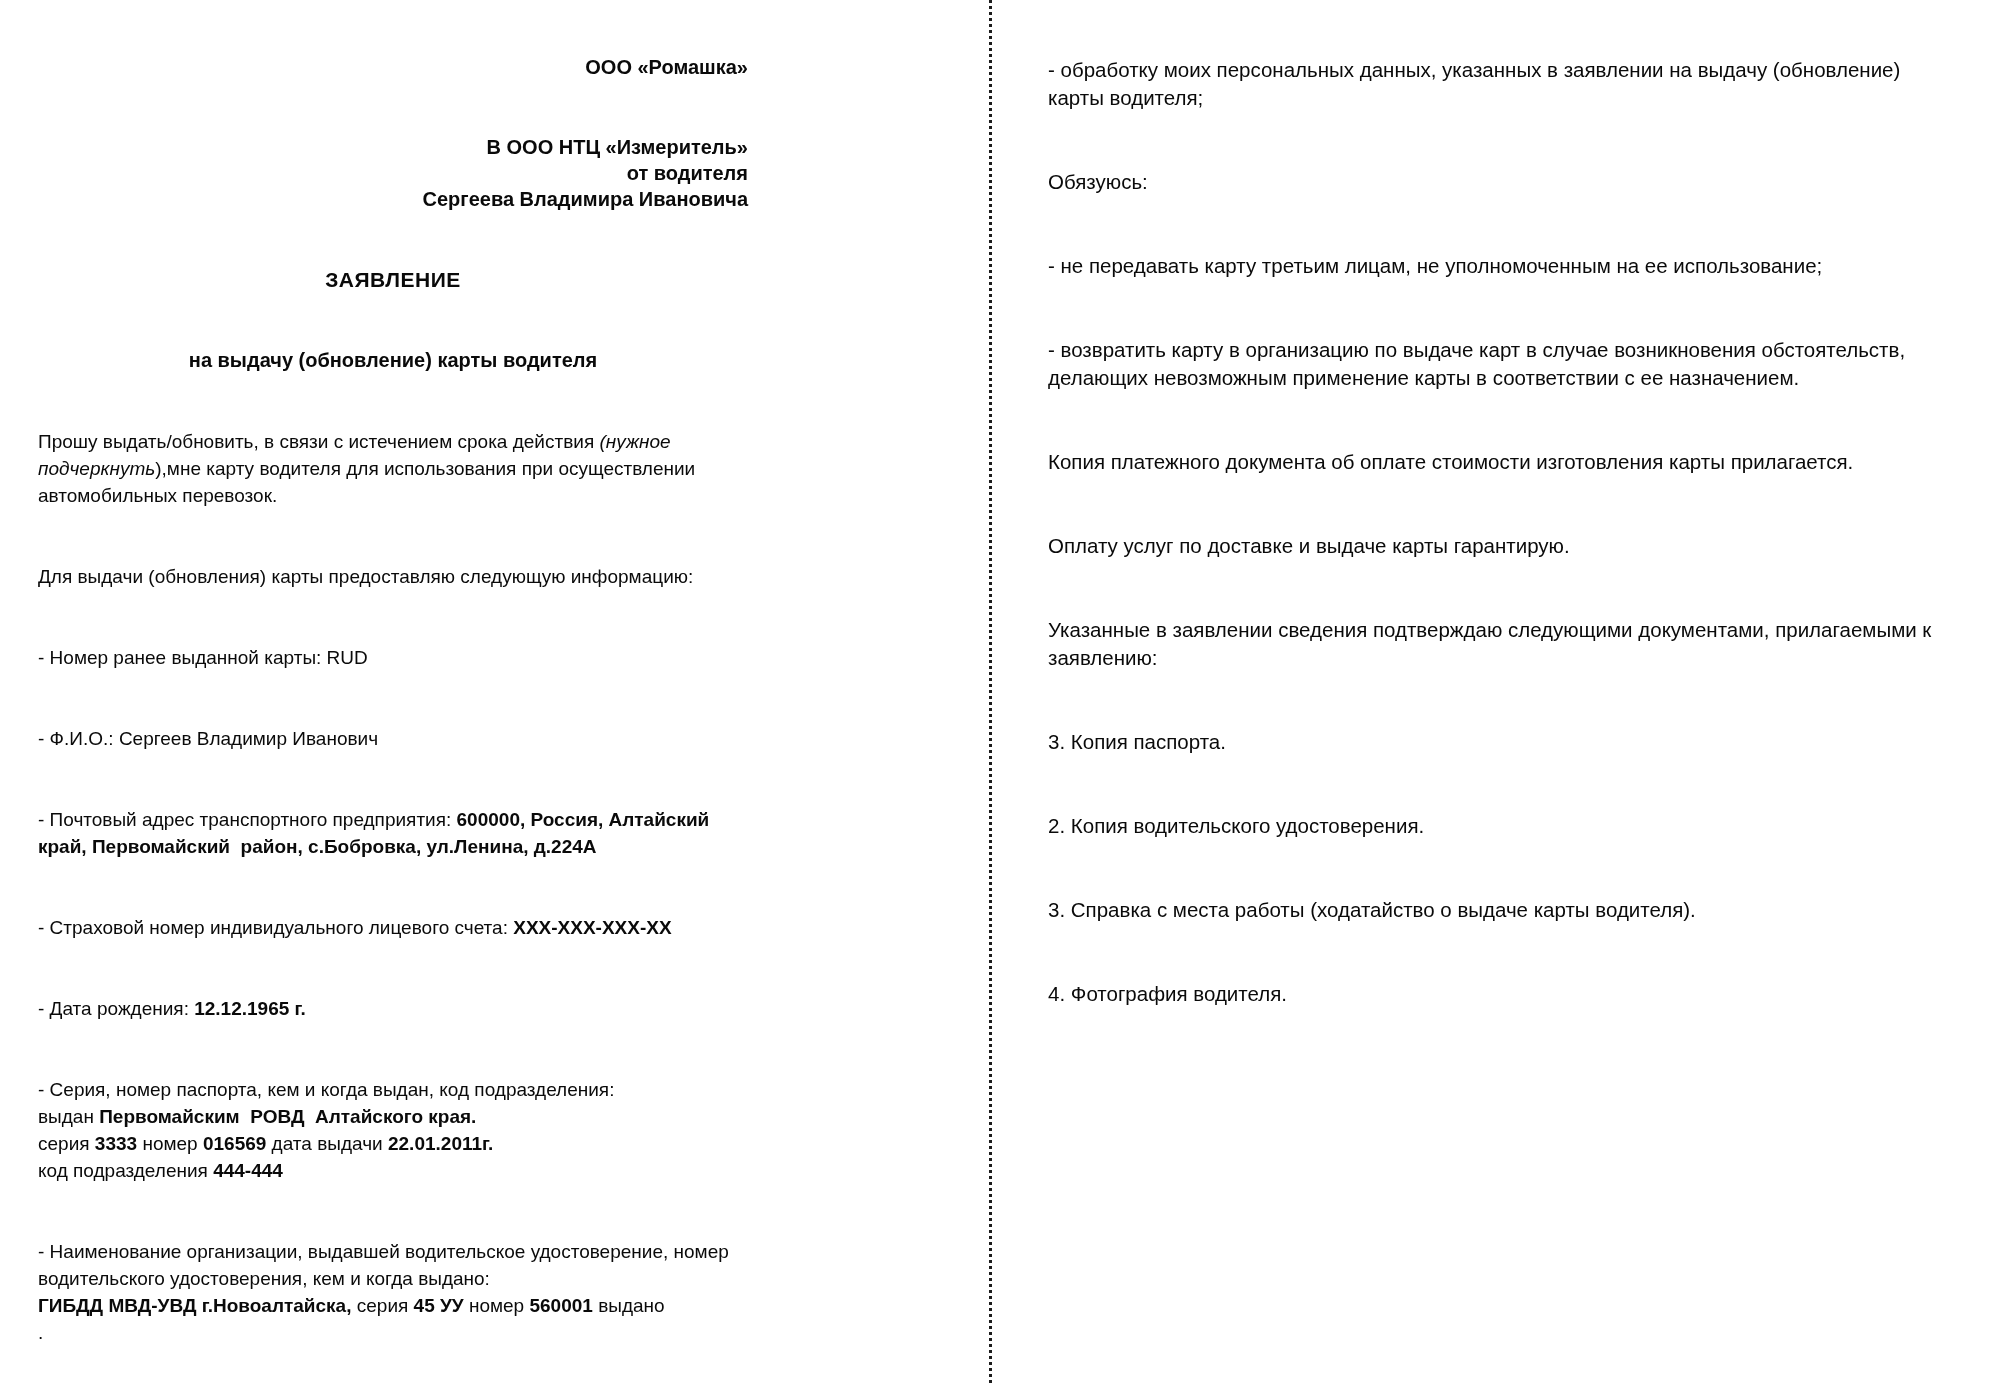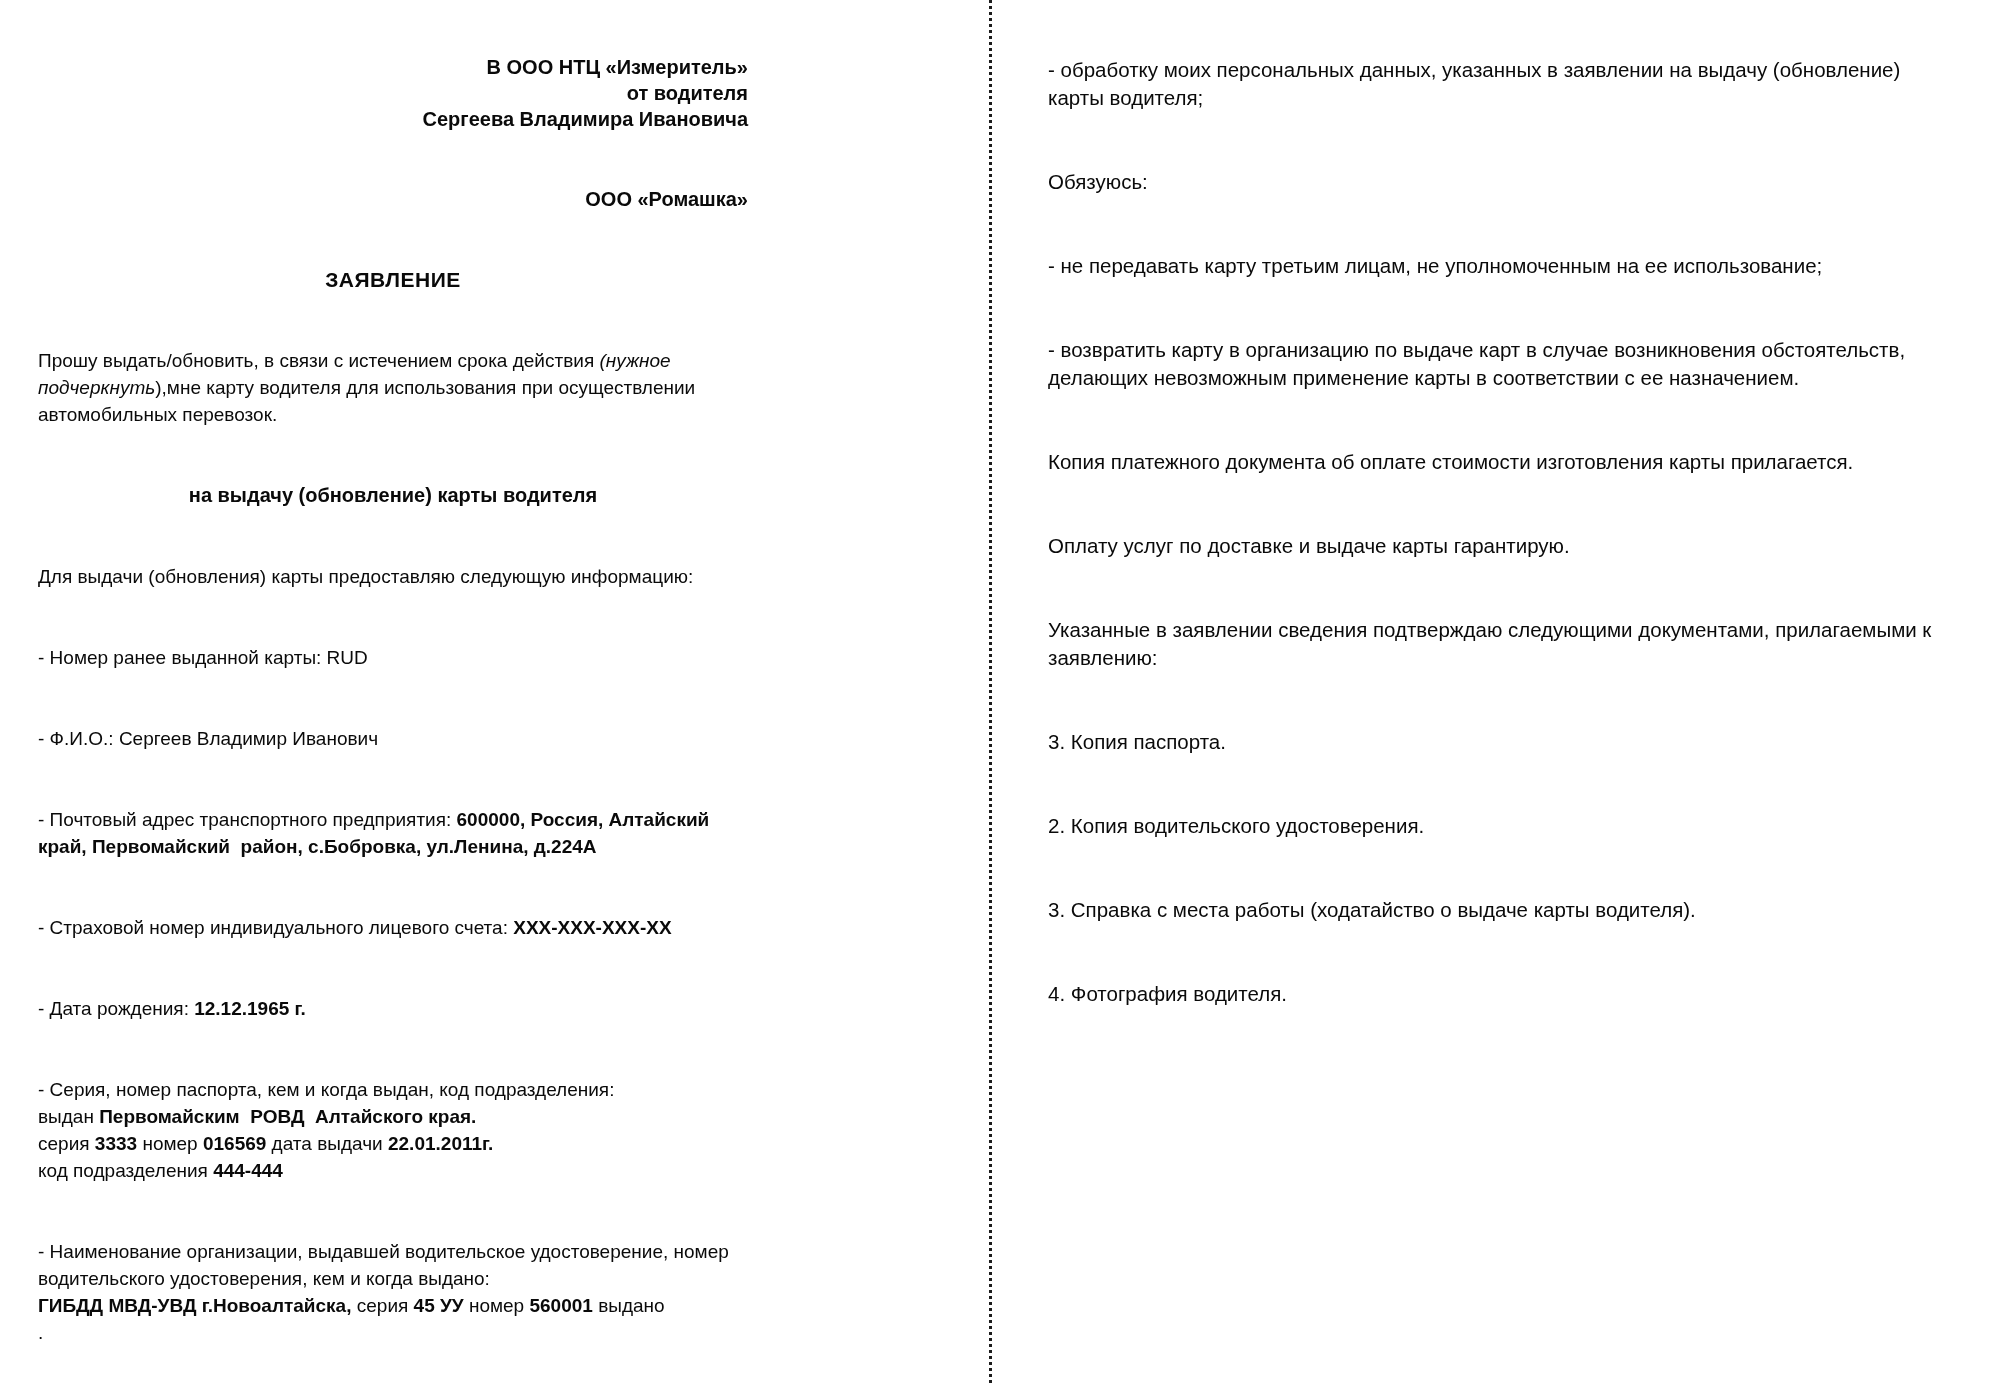--- a/index.html
+++ b/index.html
@@ -48,25 +48,25 @@
   .rp2{margin-top:28px;}
 </style>
 </head>
 <body>
 
 <div class="canvas">
 
   <div class="divider"></div>
 
   <div class="page-left">
+    <div class="b lb-org"><span style="font-weight: bold;">ООО «Ромашка»</span></div>
     <div class="b lb-recipient"><span style="font-weight: bold;">В ООО НТЦ «Измеритель»</span><br><span style="font-weight: bold;">от водителя</span><br><span style="font-weight: bold;">Сергеева Владимира Ивановича</span></div>
-    <div class="b lb-org"><span style="font-weight: bold;">ООО «Ромашка»</span></div>
     <div class="b lb-heading"><span style="font-weight: bold;">ЗАЯВЛЕНИЕ</span></div>
+    <div class="b lb-subheading"><span style="font-weight: bold;">на выдачу (обновление) карты водителя</span></div>
     <div class="b lb-intro">Прошу выдать/обновить, в связи с истечением срока действия <span style="font-style: italic;">(нужное подчеркнуть</span>),мне карту водителя для использования при осуществлении автомобильных перевозок.</div>
-    <div class="b lb-subheading"><span style="font-weight: bold;">на выдачу (обновление) карты водителя</span></div>
     <div class="b lb-info">Для выдачи (обновления) карты предоставляю следующую информацию:</div>
     <div class="b it1">- Номер ранее выданной карты: RUD</div>
     <div class="b it2">- Ф.И.О.: Сергеев Владимир Иванович</div>
     <div class="b it3">- Почтовый адрес транспортного предприятия: <span style="font-weight: bold;">600000, Россия, Алтайский край, Первомайский  район, с.Бобровка, ул.Ленина, д.224А</span></div>
     <div class="b it4">- Страховой номер индивидуального лицевого счета: <span style="font-weight: bold;">ХХХ-ХХХ-ХХХ-ХХ</span></div>
     <div class="b it5">- Дата рождения: <span style="font-weight: bold;">12.12.1965 г.</span></div>
     <div class="b it6">- Серия, номер паспорта, кем и когда выдан, код подразделения:<br>выдан <span style="font-weight: bold;">Первомайским  РОВД  Алтайского края.</span><br>серия <span style="font-weight: bold;">3333</span> номер <span style="font-weight: bold;">016569</span> дата выдачи <span style="font-weight: bold;">22.01.2011г.</span><br>код подразделения <span style="font-weight: bold;">444-444</span></div>
     <div class="b it7">- Наименование организации, выдавшей водительское удостоверение, номер<br>водительского удостоверения, кем и когда выдано:<br><span style="font-weight: bold;">ГИБДД МВД-УВД г.Новоалтайска,</span> серия <span style="font-weight: bold;">45 УУ</span> номер <span style="font-weight: bold;">560001</span> выдано<br>.</div>
     
     

